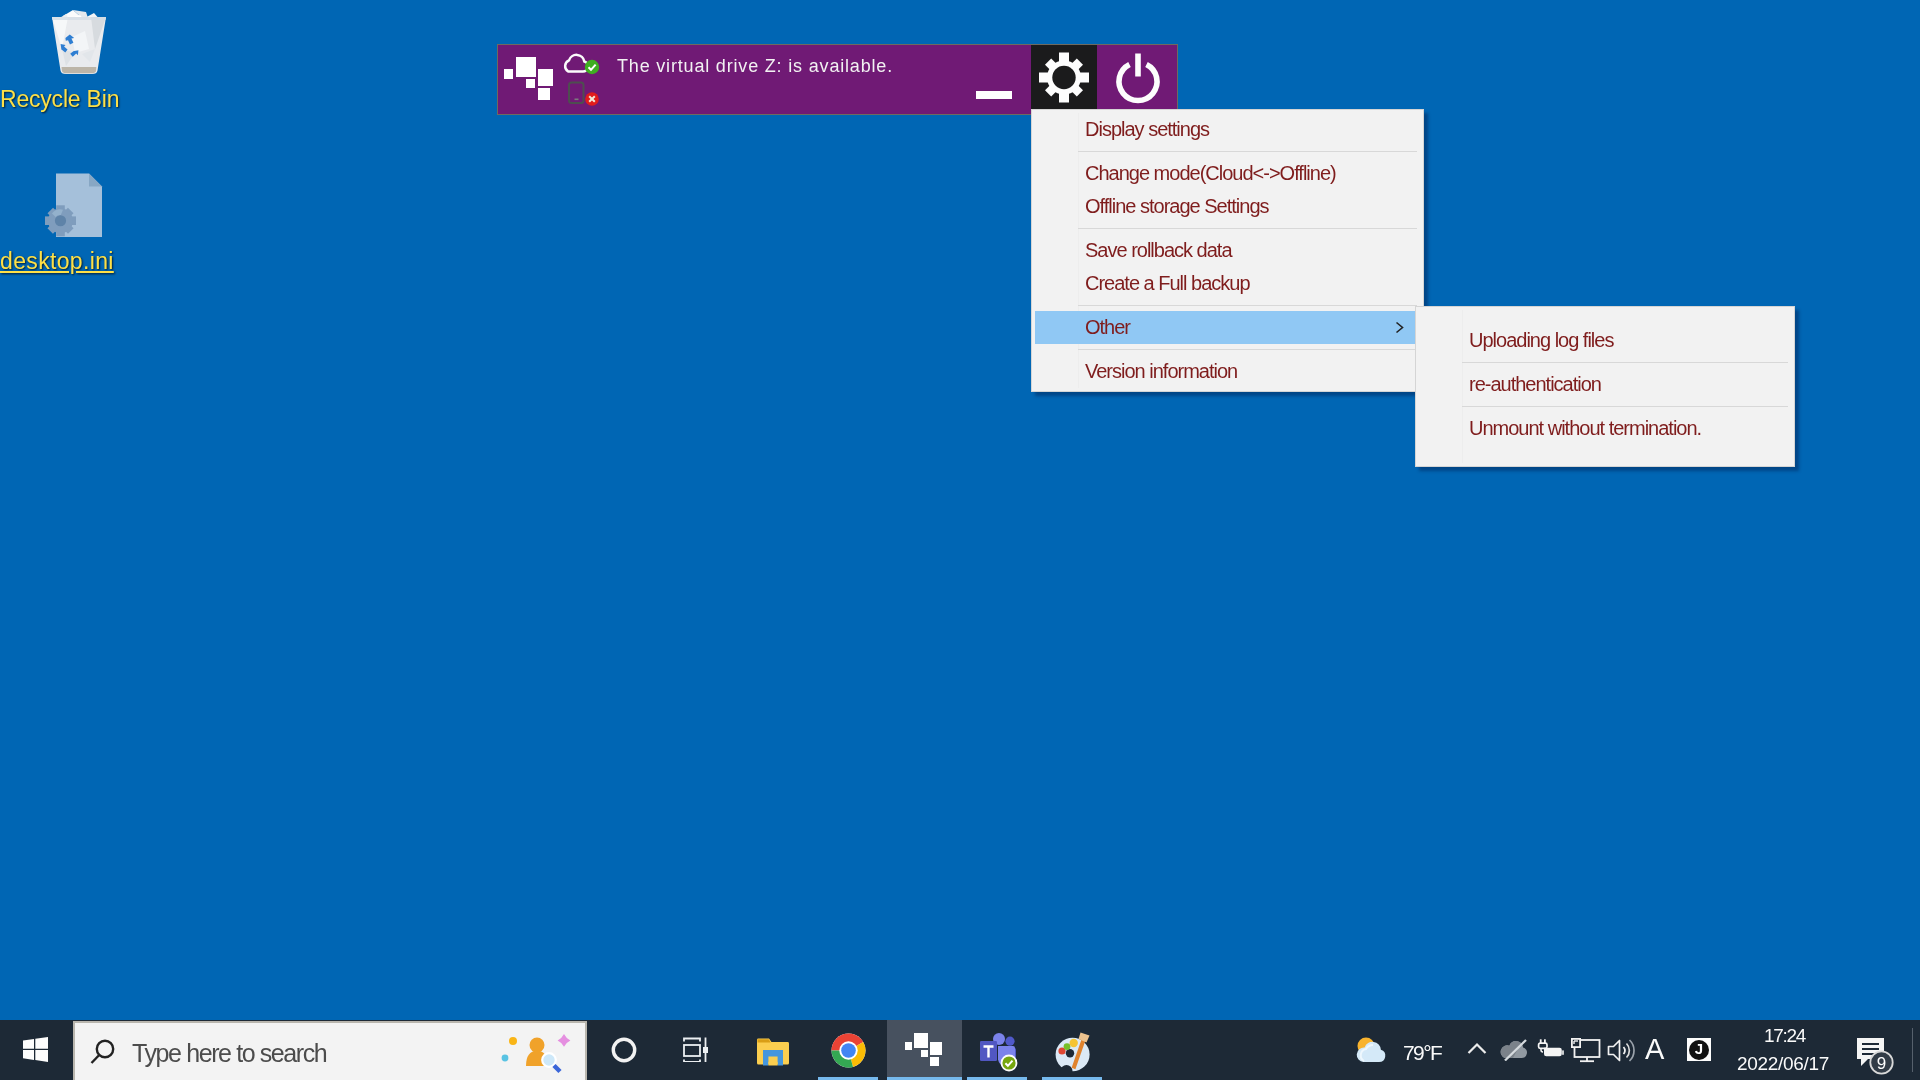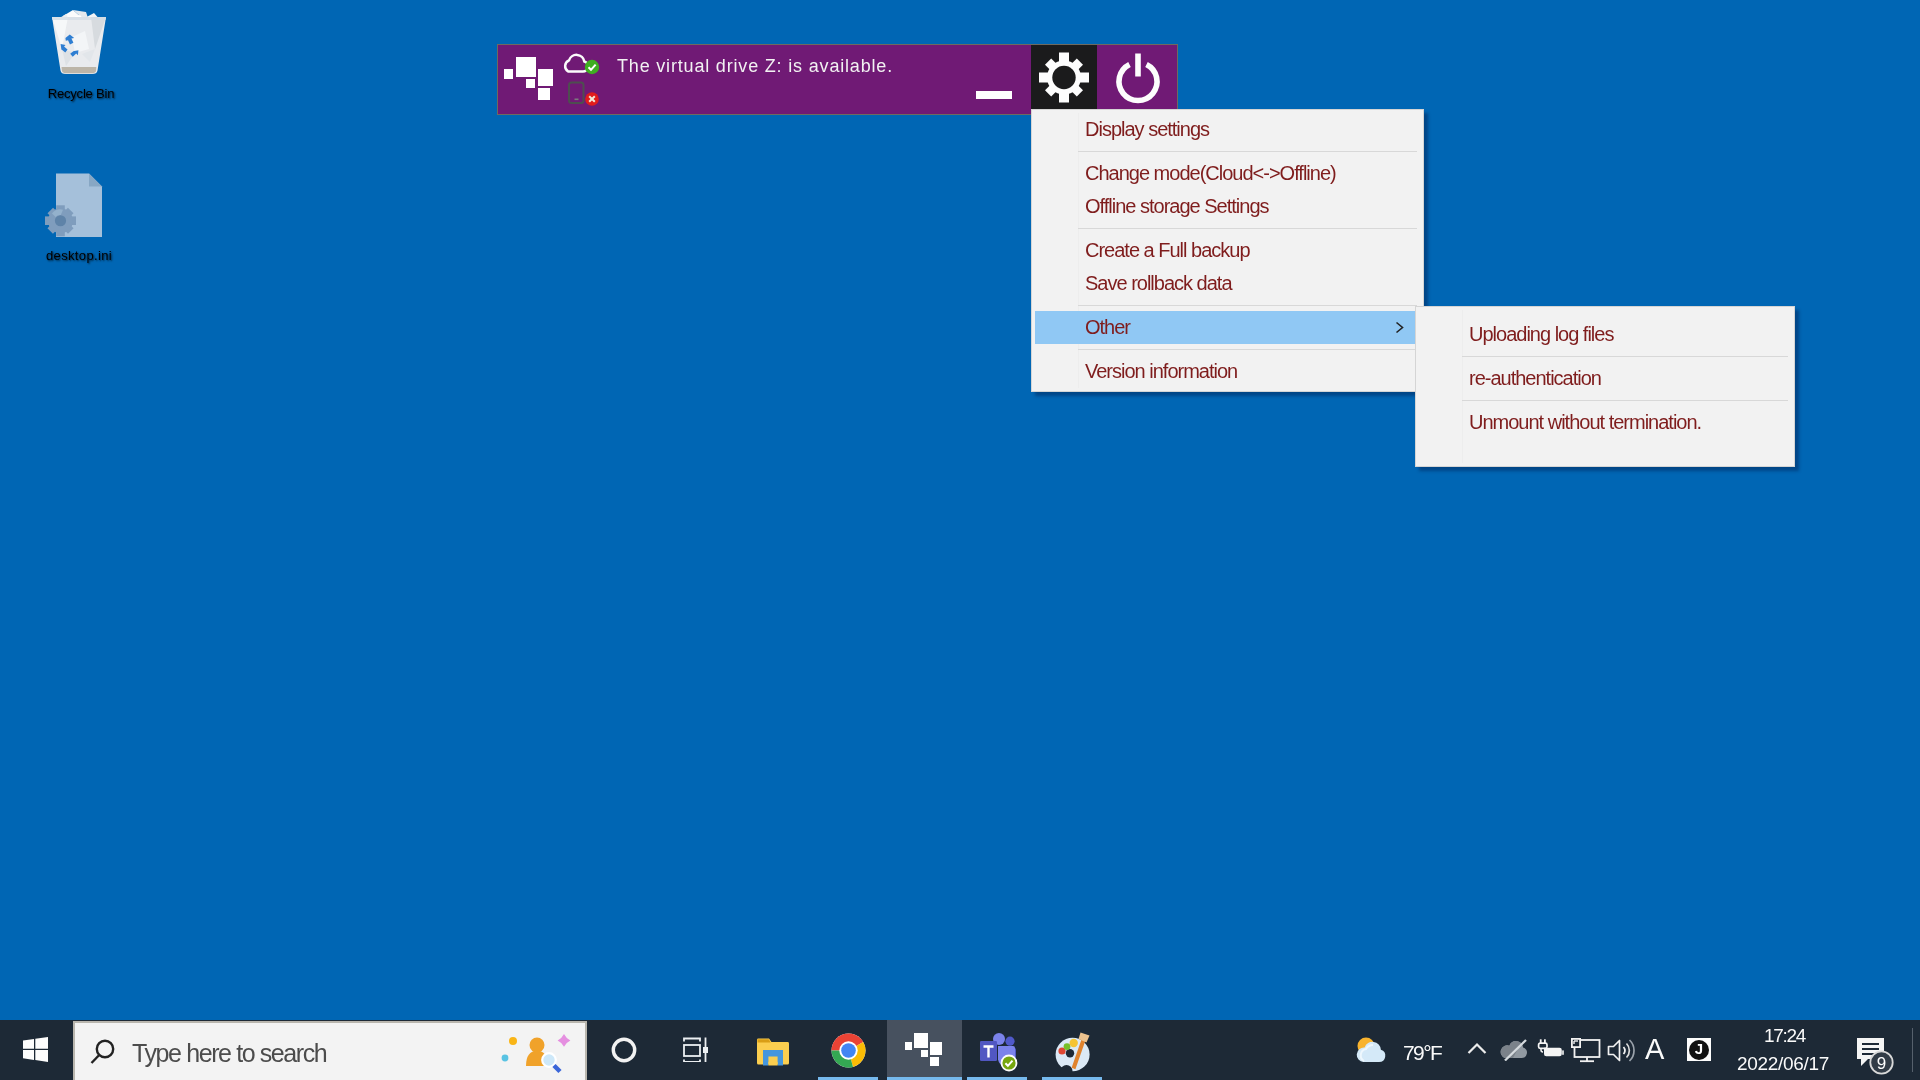--- a/index.html
+++ b/index.html
@@ -2,22 +2,22 @@
 <html><head>
 <meta charset="utf-8">
 <style>
   * { margin:0; padding:0; box-sizing:border-box; }
   html,body { width:1920px; height:1080px; overflow:hidden; }
   body { font-family:"Liberation Sans", sans-serif; }
   #desktop { position:absolute; left:0; top:0; width:1920px; height:1080px; background:#0066b4; }
   .abs { position:absolute; }
 
   
-  .dlabel { position:absolute; color:#000000; font-size:13px; letter-spacing:-0.2px;
-            text-shadow:1px 1px 2px rgba(0,0,0,0.75); white-space:nowrap; text-align:center; }
+  .dlabel { position:absolute; color:#fde047; font-size:23px; letter-spacing:-0.2px;
+            text-shadow:1px 1px 2px rgba(0,0,0,0.75); white-space:nowrap; text-align:left; }
 
   
   #bar { position:absolute; left:497px; top:44px; width:681px; height:71px;
          background:#701a75; border:1px solid #6e6a60; }
   #gearbtn { position:absolute; left:533px; top:0px; width:66px; height:64px; background:#1b1b1c; }
   #bartext { position:absolute; left:119px; top:11px; color:#f2f2f2; font-size:18px; letter-spacing:0.82px; }
   #dash { position:absolute; left:478px; top:46px; width:36px; height:8px; background:#fff; }
 
   
   .menu { position:absolute; background:#f2f2f2; border:1px solid #d5d5d5;
@@ -76,21 +76,21 @@
         <g transform="rotate(45 16.5 50.75)">
           <rect x="12.6" y="36.3" width="7.8" height="29"></rect>
           <rect x="2" y="46.8" width="29" height="7.8"></rect>
         </g>
         <circle cx="16.5" cy="50.75" r="12.4"></circle>
       </g>
       <circle cx="16.5" cy="50.75" r="5.6" fill="#5e83a8"></circle>
       <path d="M8,43.5 a11,11 0 0 1 11,-3.8 l-2.2,5.4 a5.6,5.6 0 0 0 -5.2,2 Z" fill="#93b1cc"></path>
     </g>
   </svg>
-  <div class="dlabel" style="left:0px; top:248px; width:158px; letter-spacing:0.35px;">desktop.ini</div>
+  <div class="dlabel" style="left:0px; top:248px; width:158px; letter-spacing:0.35px;text-decoration:underline;">desktop.ini</div>
 
   <div id="bar">
     <div class="abs" style="left:18px;top:12px;width:20px;height:20px;background:#fff"></div>
     <div class="abs" style="left:6px;top:24px;width:9px;height:10px;background:#fff"></div>
     <div class="abs" style="left:28px;top:34px;width:9px;height:9px;background:#fff"></div>
     <div class="abs" style="left:40px;top:24px;width:15px;height:17px;background:#fff"></div>
     <div class="abs" style="left:40px;top:43px;width:12px;height:12px;background:#fff"></div>
     <svg class="abs" style="left:64px;top:5px" width="40" height="26" viewBox="0 0 40 26">
       <path d="M6.2,21.5 h14.6 a5.1,5.1 0 0 0 1.5,-10 a7.9,7.9 0 0 0 -15.3,-1.2 A6.3,6.3 0 0 0 6.2,21.5 Z" fill="none" stroke="#fbfbfb" stroke-width="2.5" stroke-linejoin="round"></path>
       <circle cx="30" cy="17" r="7.2" fill="#3fae21"></circle>
@@ -128,37 +128,37 @@
     <div class="gutter"></div>
     <div class="mi">Display settings</div>
     <div class="msep">
         <div></div>
       </div>
     <div class="mi">Change mode(Cloud&lt;-&gt;Offline)</div>
     <div class="mi">Offline storage Settings</div>
     <div class="msep">
         <div></div>
       </div>
+    <div class="mi">Save rollback data</div>
     <div class="mi">Create a Full backup</div>
-    <div class="mi">Save rollback data</div>
     <div class="msep">
         <div></div>
       </div>
     <div class="mi hl" id="otherrow">Other
       <svg class="arrow" viewBox="0 0 13 13">
           <path d="M3.5 1.5 L9.5 6.5 L3.5 11.5" fill="none" stroke="#222" stroke-width="1.6"></path>
         </svg>
     </div>
     <div class="msep">
         <div></div>
       </div>
     <div class="mi">Version information</div>
   </div>
 
-  <div class="menu" id="menu2" style="left:1415px; top:306px; width:380px; height:161px; padding-top:11px;">
+  <div class="menu" id="menu2" style="left:1415px; top:306px; width:380px; height:161px; padding-top:17px;">
     <div class="gutter"></div>
     <div class="mi">Uploading log files</div>
     <div class="msep">
         <div></div>
       </div>
     <div class="mi">re-authentication</div>
     <div class="msep">
         <div></div>
       </div>
     <div class="mi">Unmount without termination.</div>

